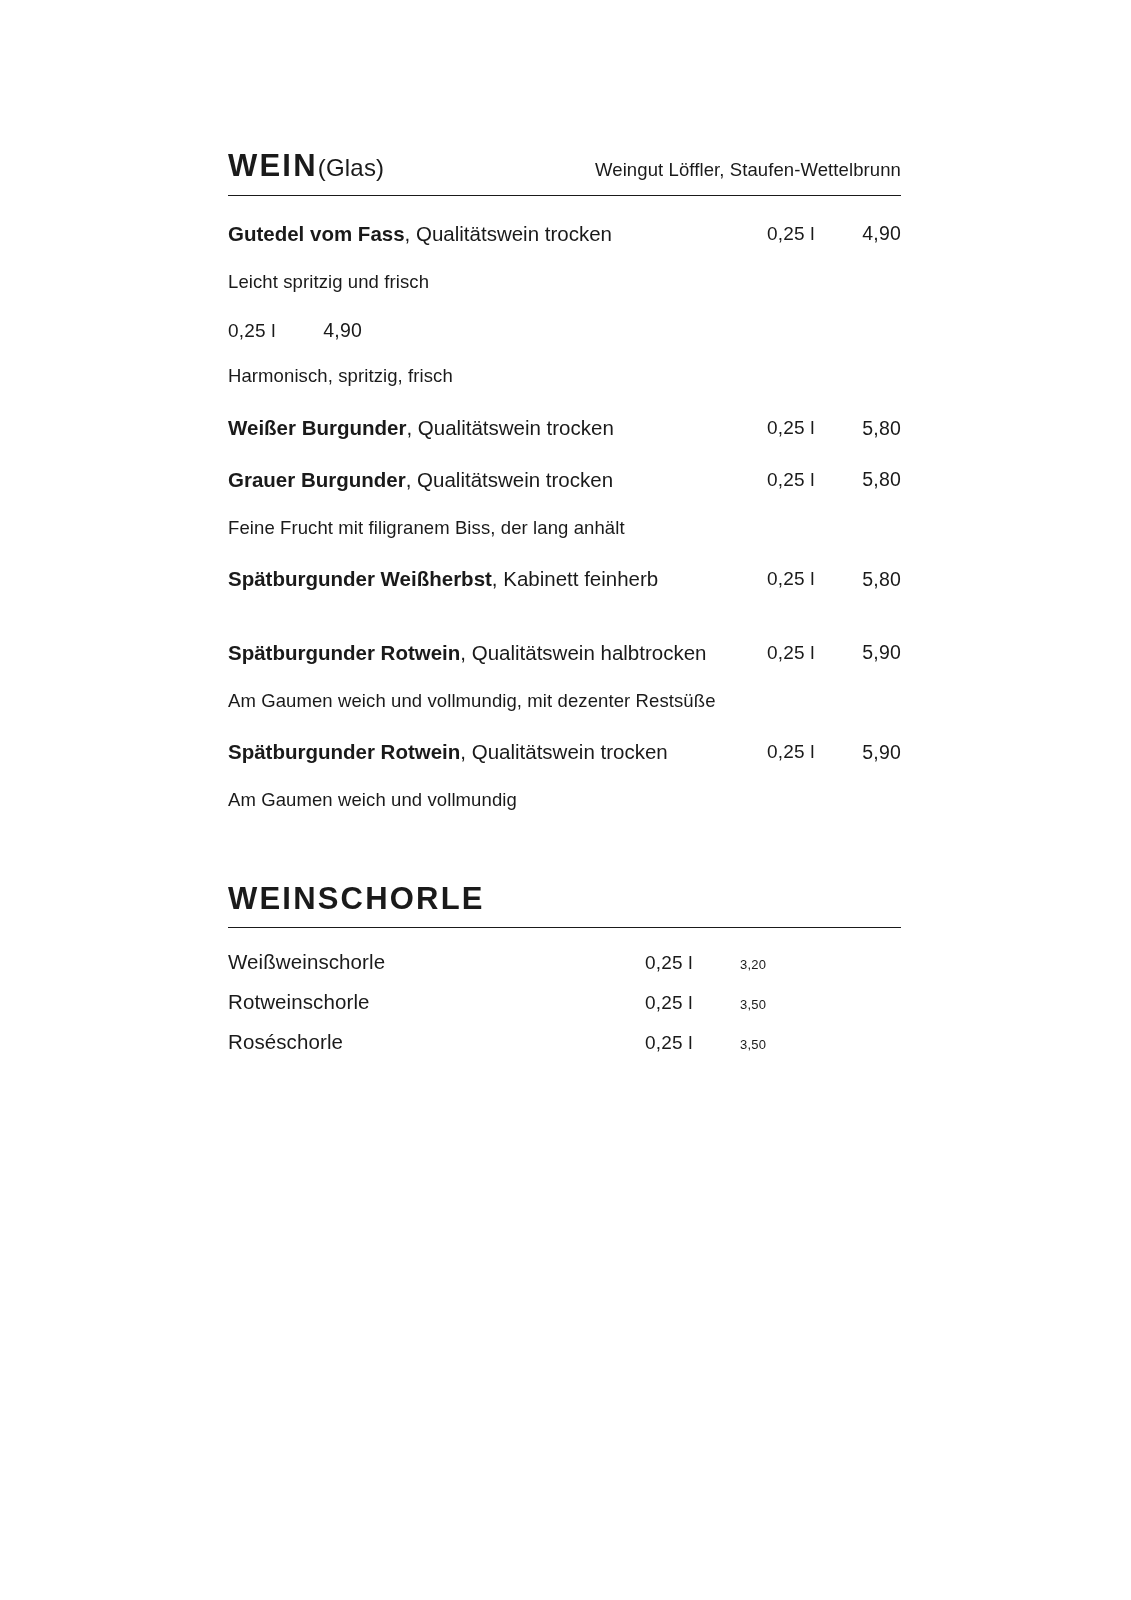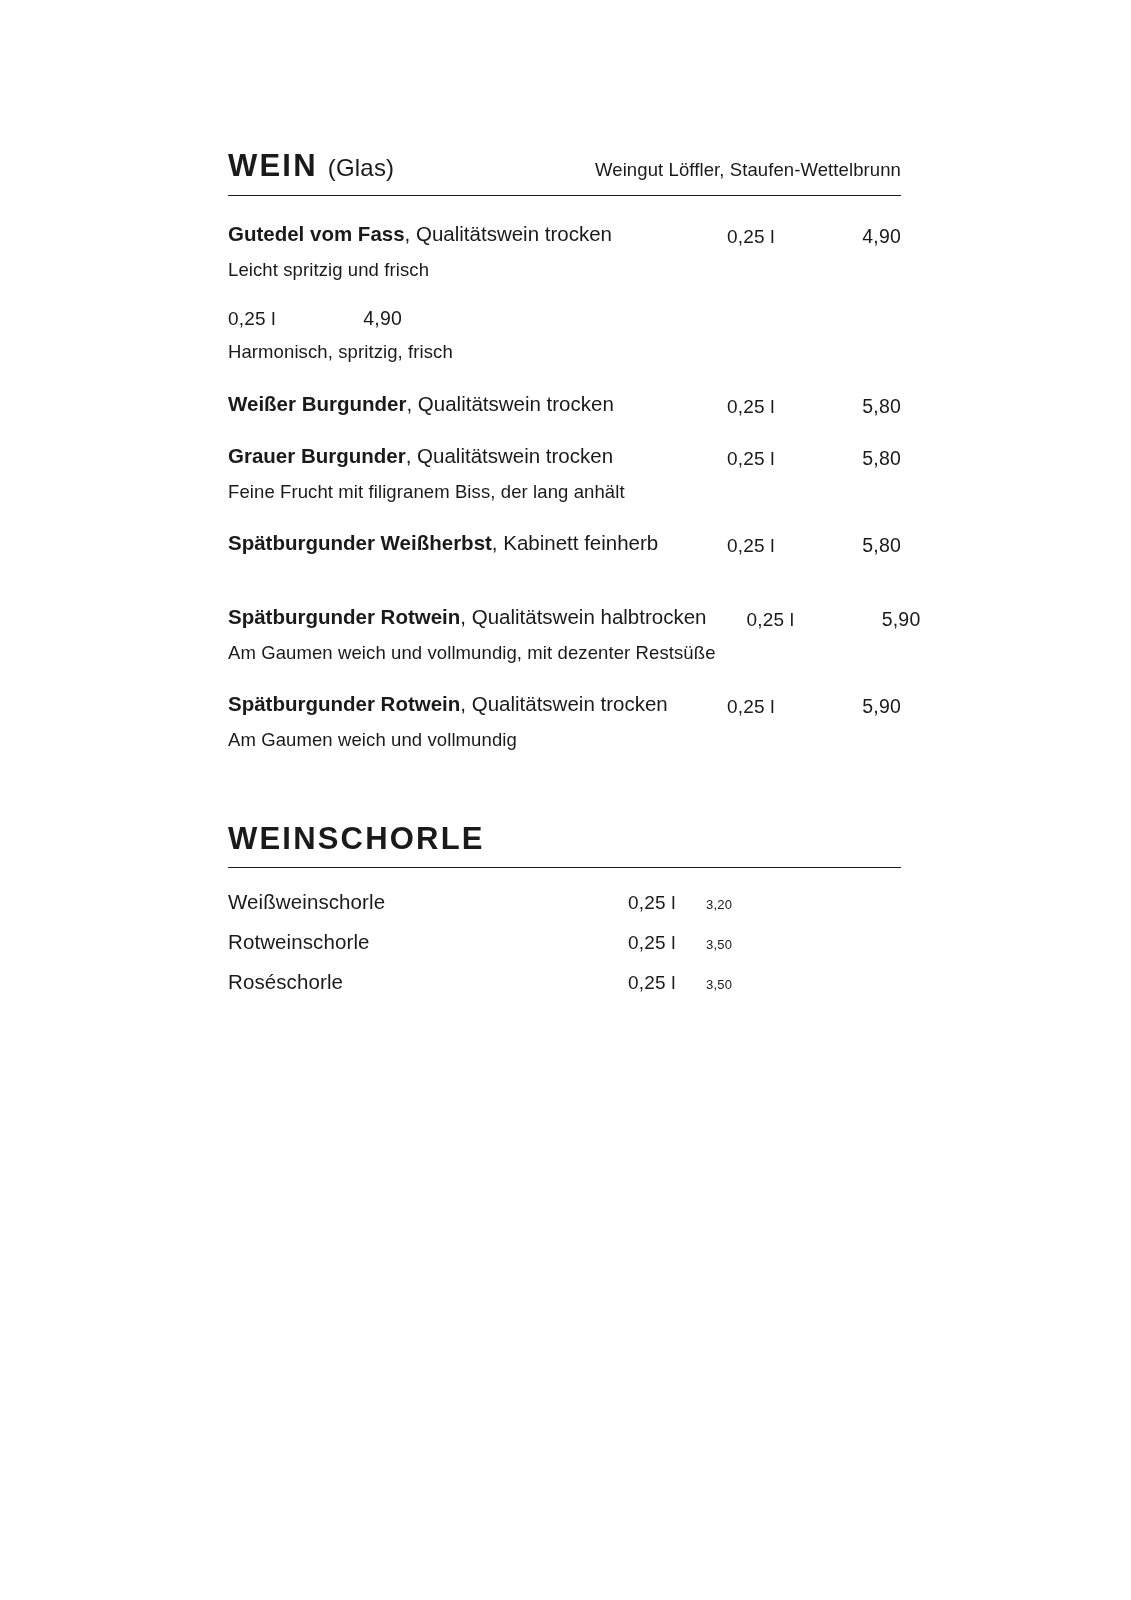--- a/index.html
+++ b/index.html
@@ -25,21 +25,21 @@
   
   .section-head {
     display: flex;
     align-items: baseline;
     justify-content: space-between;
     width: 100%;
   }
   .section-head-left {
     display: flex;
     align-items: baseline;
-    gap: 10px;
+    gap: 0;
   }
   .section-title {
     font-size: 31px;
     font-weight: bold;
     letter-spacing: 2.2px;
     line-height: 1;
   }
   .section-sub {
     font-size: 24px;
     font-weight: normal;
@@ -63,23 +63,22 @@
     margin-top: 24px;
   }
   .wine-item {
     margin-bottom: 24px;
   }
   .wine-item.gap-extra {
     margin-bottom: 46px;
   }
   .wine-row {
     display: flex;
-    align-items: flex-end;
+    align-items: center;
     width: 100%;
-    gap: 40px;
   }
   .wine-name {
     font-size: 20.5px;
     line-height: 1.35;
     flex: 1 1 auto;
     white-space: nowrap;
   }
   .wine-name .bold {
     font-weight: bold;
   }
@@ -93,35 +92,36 @@
   .wine-price {
     width: 56px;
     flex: 0 0 56px;
     font-size: 19.5px;
     text-align: right;
     letter-spacing: 0.2px;
   }
   .wine-desc {
     font-size: 18.5px;
     line-height: 1.5;
-    margin-top: 8px;
+    margin-top: 20px;
     letter-spacing: 0.1px;
   }
 
   
   .schorle-section {
     margin-top: 69px;
   }
   .schorle-list {
     margin-top: 22px;
   }
   .schorle-row {
     display: flex;
     align-items: baseline;
     margin-bottom: 16px;
+    gap: 17px;
   }
   .schorle-name {
     font-size: 20.5px;
     flex: 0 0 400px;
     letter-spacing: 0.1px;
   }
   .schorle-size {
     flex: 0 0 78px;
     font-size: 19px;
     letter-spacing: 0.2px;

